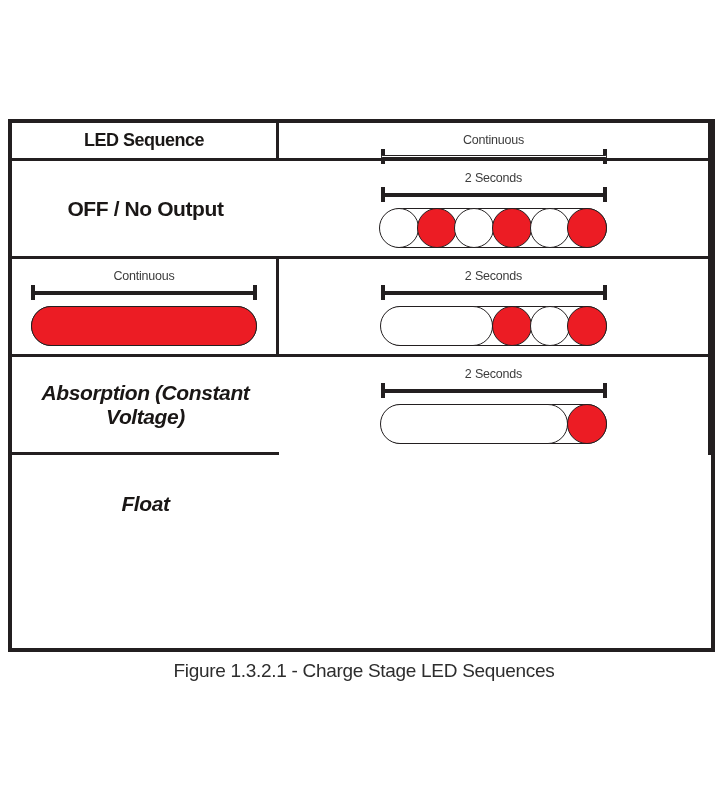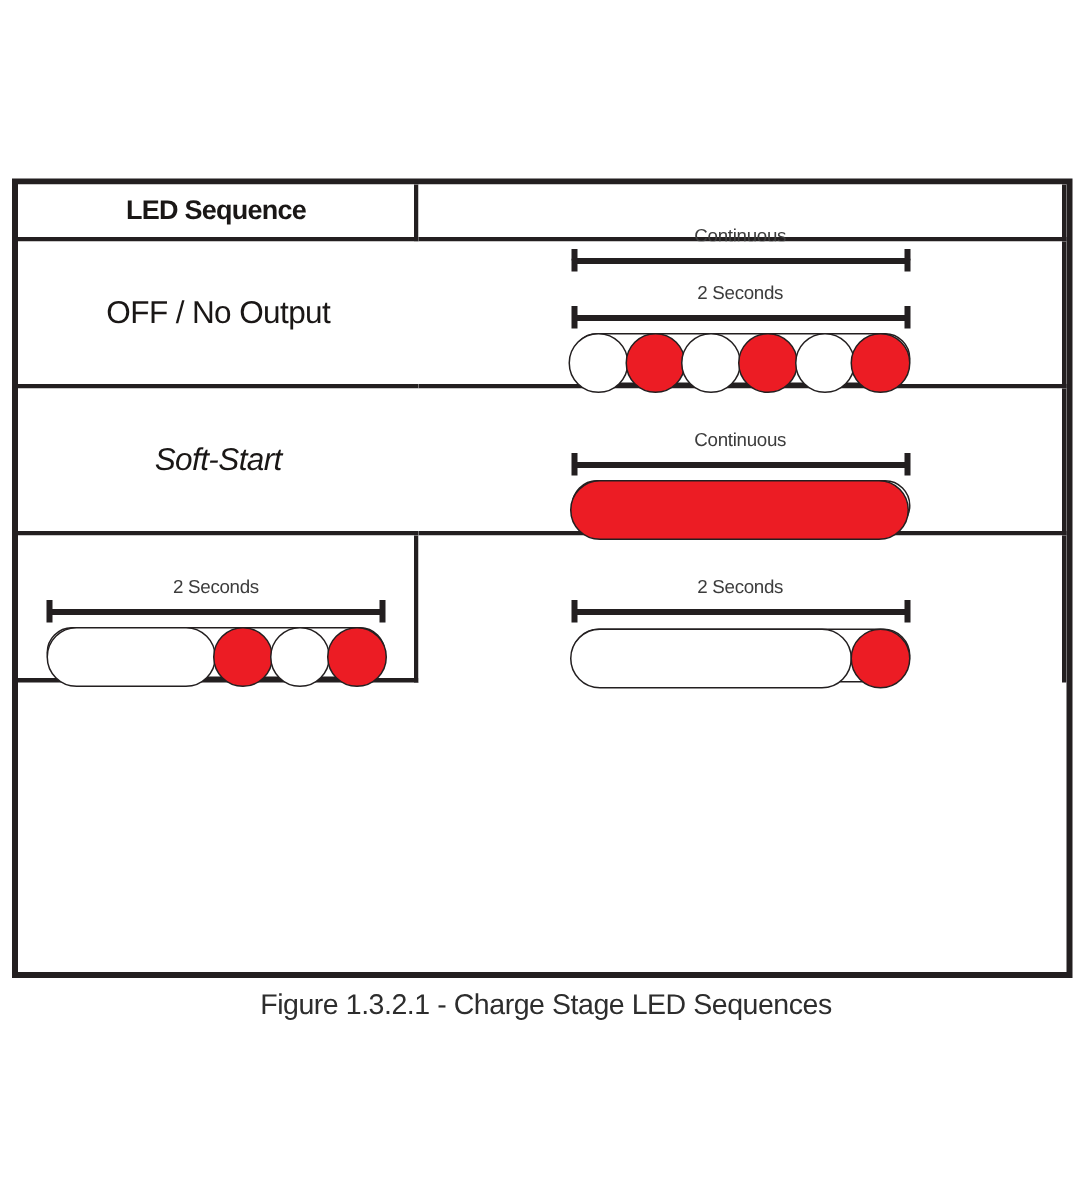--- a/index.html
+++ b/index.html
@@ -36,32 +36,32 @@
 
   .hcell {
     font-size: 18px;
     font-weight: 700;
     letter-spacing: -0.5px;
     color: #1a1716;
   }
 
   .stage-cell {
     font-size: 21px;
-    font-weight: 400;
+    font-weight: 700;
     letter-spacing: -0.4px;
     color: #1a1716;
     text-align: center;
     padding: 0 8px;
   }
   .stage-cell.italic { font-style: italic; }
 
   .graphic-cell {
     flex-direction: column;
     justify-content: flex-start;
-    padding-top: 28px;
+    padding-top: 11px;
   }
   .bracket-label {
     font-size: 12.5px;
     line-height: 13px;
     color: #3c3c3c;
     letter-spacing: -0.2px;
     text-align: center;
   }
   .bracket {
     position: relative;
@@ -145,23 +145,20 @@
       </div>
       <div class="track">
           <div class="seg" style="left: -2.66667px; width: 40px; border-radius: 50%;"></div>
           <div class="seg on" style="left: 35px; width: 40px; border-radius: 50%;"></div>
           <div class="seg" style="left: 72.6667px; width: 40px; border-radius: 50%;"></div>
           <div class="seg on" style="left: 110.333px; width: 40px; border-radius: 50%;"></div>
           <div class="seg" style="left: 148px; width: 40px; border-radius: 50%;"></div>
           <div class="seg on" style="left: 185.667px; width: 40px; border-radius: 50%;"></div>
         </div>
     </div>
-    <div class="cell stage-cell italic">
-      <span>Soft-Start</span>
-    </div>
 
     <div class="cell left graphic-cell">
       <div class="bracket-label">Continuous</div>
       <div class="bracket">
         <div class="bracket-line"></div>
       </div>
       <div class="track">
           <div class="seg on" style="left: -1.5px; width: 226px; border-radius: 20px;"></div>
         </div>
     </div>
@@ -171,29 +168,35 @@
       <div class="bracket">
         <div class="bracket-line"></div>
       </div>
       <div class="track">
           <div class="seg" style="left: -1.5px; width: 113px; border-radius: 20px;"></div>
           <div class="seg on" style="left: 110.333px; width: 40px; border-radius: 50%;"></div>
           <div class="seg" style="left: 148px; width: 40px; border-radius: 50%;"></div>
           <div class="seg on" style="left: 185.667px; width: 40px; border-radius: 50%;"></div>
         </div>
     </div>
+    <div class="cell stage-cell italic">
+      <span>Absorption (Constant Voltage)</span>
+    </div>
 
     <div class="cell left last graphic-cell">
       <div class="bracket-label">2 Seconds</div>
       <div class="bracket">
         <div class="bracket-line"></div>
       </div>
       <div class="track">
           <div class="seg" style="left: -1.5px; width: 188.333px; border-radius: 20px;"></div>
           <div class="seg on" style="left: 185.667px; width: 40px; border-radius: 50%;"></div>
         </div>
     </div>
+    <div class="cell last stage-cell italic">
+      <span>Float</span>
+    </div>
 
   </div>
 
   <div class="caption">Figure 1.3.2.1 - Charge Stage LED Sequences</div>
 
 </div>
 
 </body></html>

